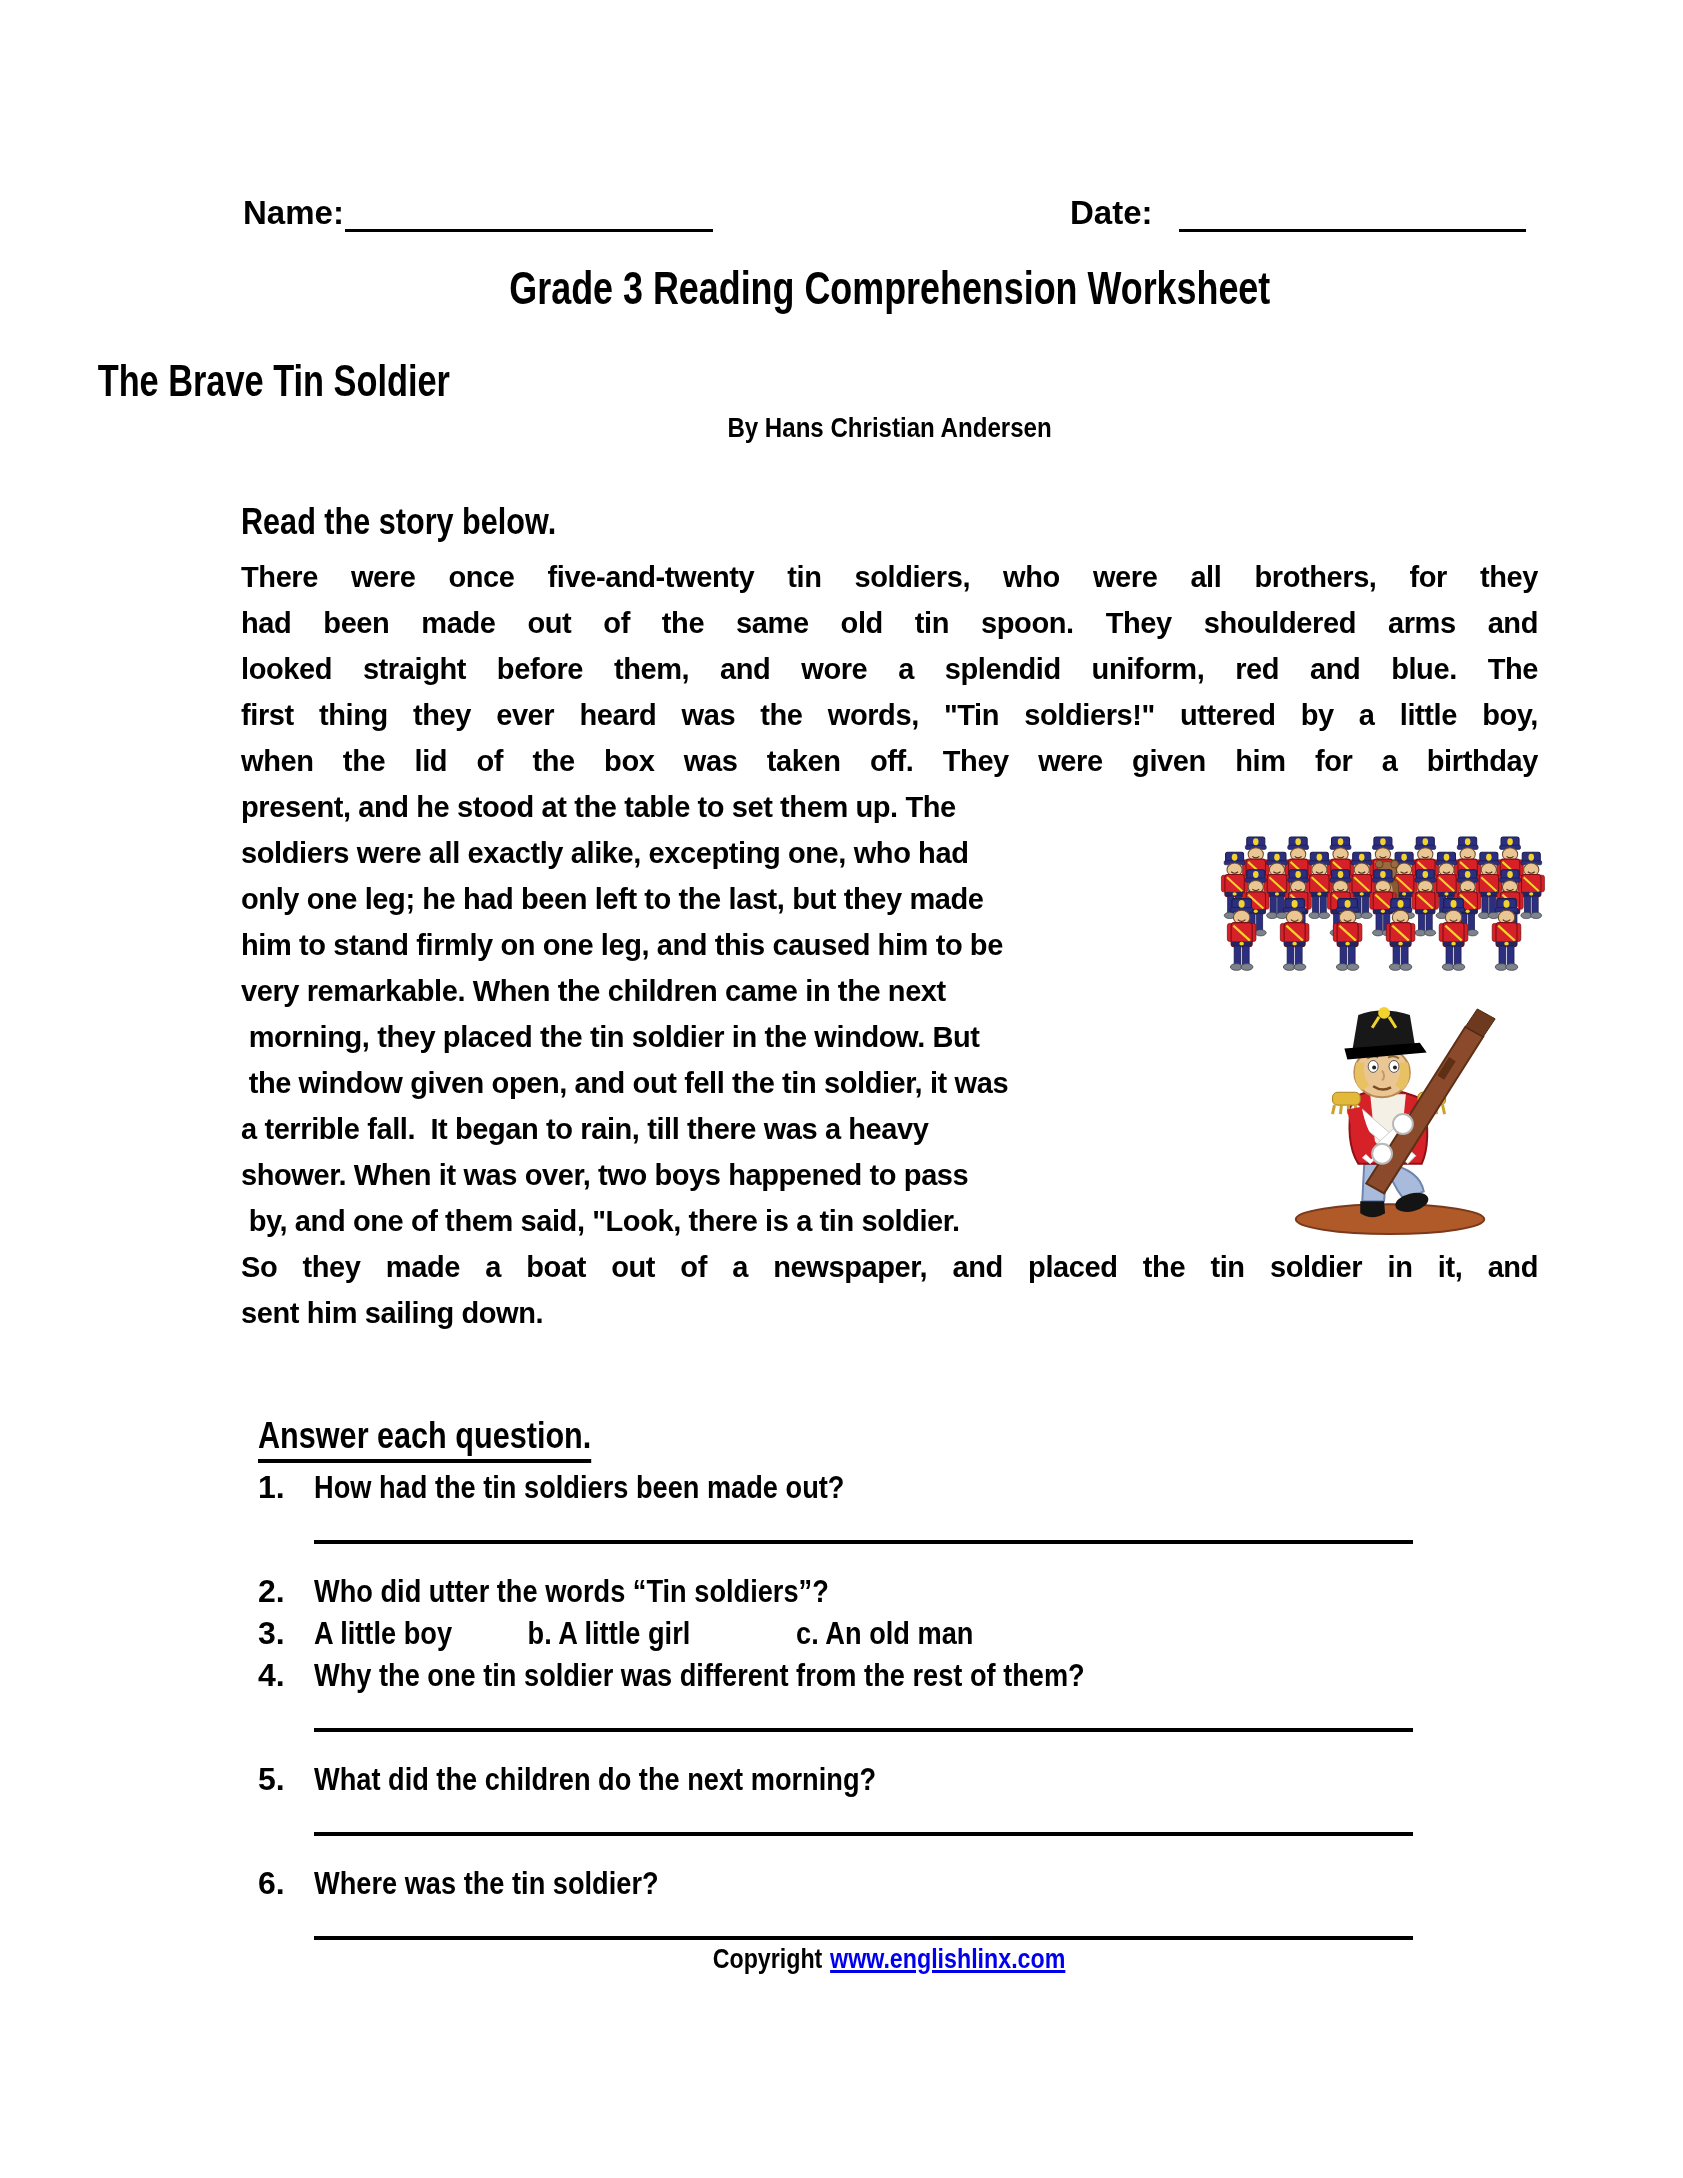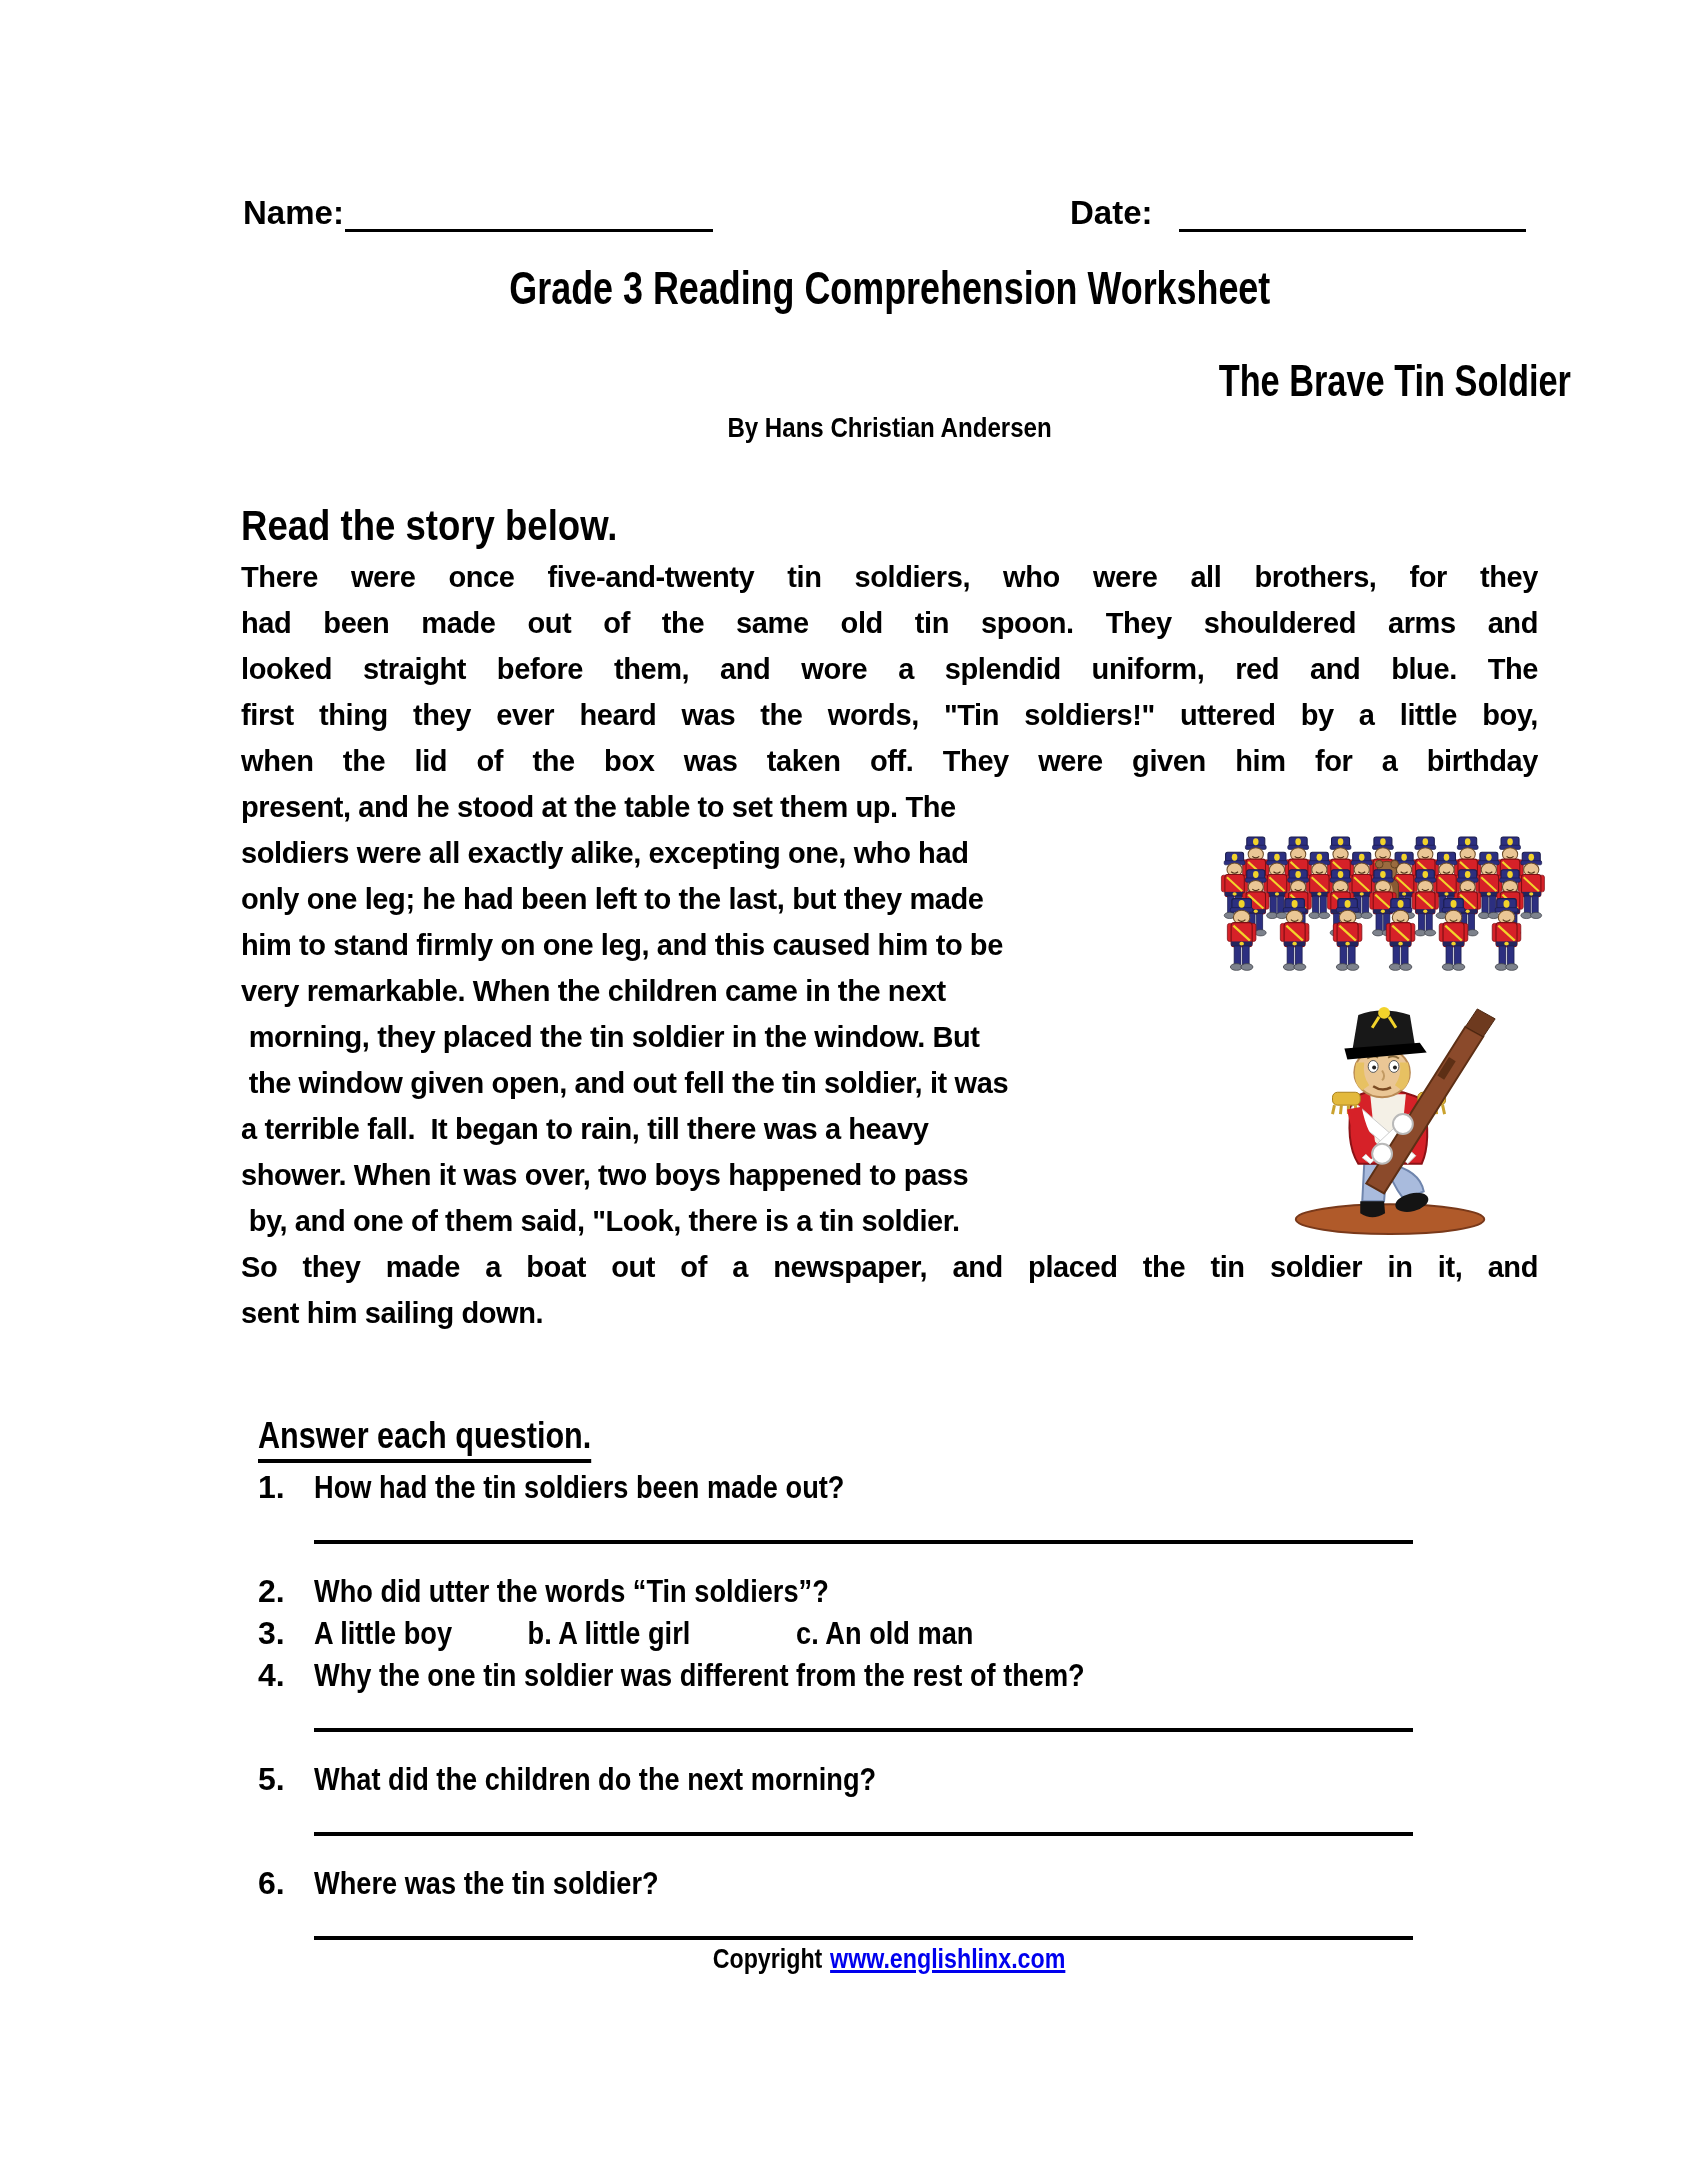--- a/index.html
+++ b/index.html
@@ -13,23 +13,23 @@
   .cxb{display:inline-block;transform:scaleX(0.86);transform-origin:50% 50%;}
   .cxl{display:inline-block;transform:scaleX(0.85);transform-origin:0 50%;}
 
   
   .name-label{position:absolute;left:195px;top:194px;font-size:33px;}
   .name-underline{position:absolute;left:297px;top:229px;width:368px;height:3px;background:#000;}
   .date-label{position:absolute;left:1022px;top:194px;font-size:33px;}
   .date-underline{position:absolute;left:1131px;top:229px;width:347px;height:3px;background:#000;}
 
   .w-title{position:absolute;left:0;top:261px;width:1683px;text-align:center;font-size:46px;}
-  .s-title{position:absolute;left:0;top:356px;width:1573px;text-align:right;font-size:44px;}
+  .s-title{position:absolute;left:0;top:356px;width:1573px;text-align:left;font-size:44px;}
   .byline{position:absolute;left:0;top:412px;width:1683px;text-align:center;font-size:28px;}
-  .instructions{position:absolute;left:193px;top:501px;font-size:43px;}
+  .instructions{position:absolute;left:193px;top:501px;font-size:36px;}
 
   
   .story{position:absolute;left:193px;top:554px;width:1297px;font-size:29px;letter-spacing:-0.4px;}
   .story-line{height:46px;line-height:46px;overflow:hidden;white-space:pre;}
   .story-line.just{white-space:normal;text-align:justify;text-align-last:justify;}
   .story-b{display:flex;}
   .story-narrow{width:931px;flex:none;}
   .story-imgcol{width:366px;flex:none;display:flex;flex-direction:column;}
   .grp-svg{margin:50px 0 0 30px;width:366px;height:147px;flex:none;}
   .sold-svg{margin:22px 0 0 99px;width:243px;height:238px;flex:none;}

